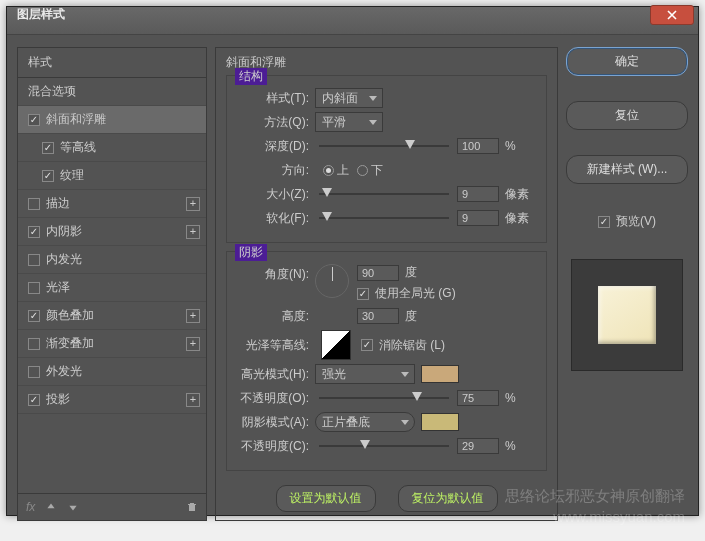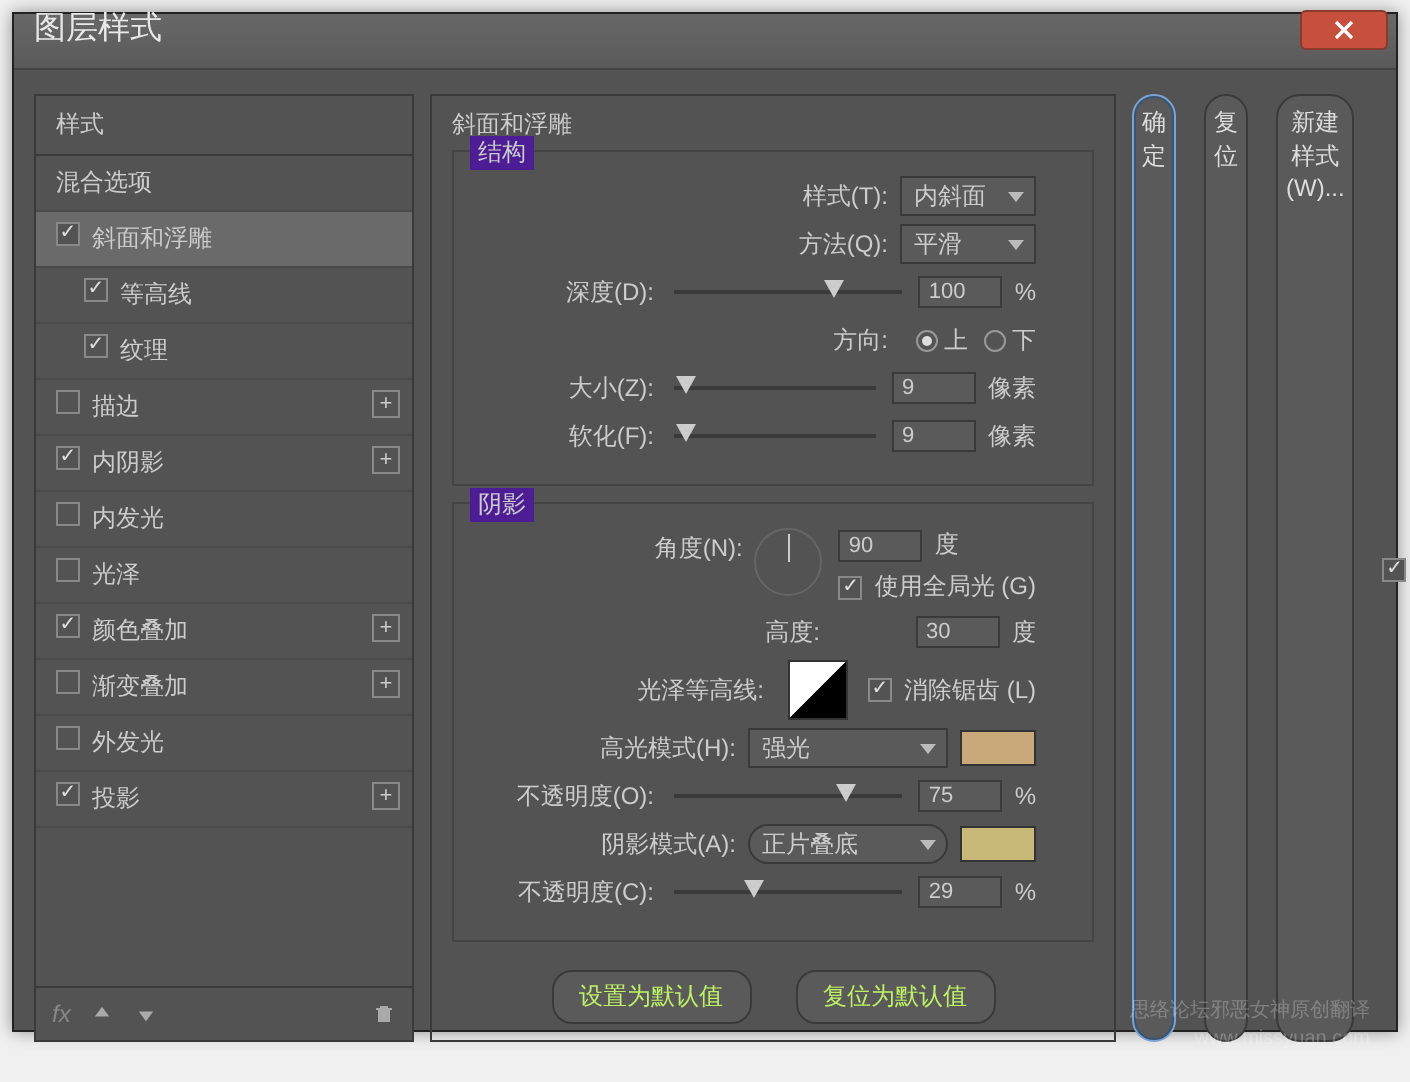--- a/index.html
+++ b/index.html
@@ -1,62 +1,62 @@
 <!DOCTYPE html>
 <html><head>
 <meta charset="utf-8">
 <style>
 * { margin: 0; padding: 0; box-sizing: border-box; font-family: "Microsoft YaHei", sans-serif; }
 body { background: #f0f0f0; width: 705px; height: 541px; overflow: hidden; }
 .window { width: 693px; height: 510px; margin: 6px; background: #535353; border: 1px solid #222; box-shadow: 0 0 8px rgba(0,0,0,0.4); display: flex; flex-direction: column; }
-.titlebar { height: 28px; background: linear-gradient(#686868, #5a5a5a); display: flex; align-items: center; padding: 0 4px 12px 10px; color: #e8e8e8; font-size: 16px; border-bottom: 1px solid #444; }
+.titlebar { height: 28px; background: linear-gradient(#686868, #5a5a5a); display: flex; align-items: center; padding: 0 4px 12px 10px; color: #e8e8e8; font-size: 12px; border-bottom: 1px solid #444; font-weight: bold; }
 .titlebar .title { flex: 1; }
 .close-btn { width: 44px; height: 20px; background: #c74f3e; border: 1px solid #8a3a2d; border-radius: 3px; display: flex; align-items: center; justify-content: center; color: #fff; font-size: 11px; cursor: pointer; }
 .close-btn svg { width: 10px; height: 10px; }
 .body { flex: 1; display: flex; padding: 12px 10px 10px 10px; gap: 8px; color: #ccc; font-size: 12px; }
 .left-panel { width: 190px; display: flex; flex-direction: column; border: 1px solid #3a3a3a; background: #535353; }
 .lp-header { padding: 6px 10px; border-bottom: 1px solid #3a3a3a; font-size: 12px; }
-.lp-item { display: flex; align-items: flex-start; padding: 5px 6px; border-bottom: 1px solid #4a4a4a; cursor: pointer; position: relative; }
+.lp-item { display: flex; align-items: center; padding: 5px 6px; border-bottom: 1px solid #4a4a4a; cursor: pointer; position: relative; }
 .lp-item.main { padding-left: 10px; }
 .lp-item.sub { padding-left: 24px; }
 .lp-item.selected { background: #6a6a6a; }
 .lp-item .plus { position: absolute; right: 6px; width: 14px; height: 14px; border: 1px solid #888; display: flex; align-items: center; justify-content: center; font-size: 11px; line-height: 1; }
 .cb { width: 12px; height: 12px; border: 1px solid #888; margin-right: 6px; display: inline-flex; align-items: center; justify-content: center; background: #535353; flex-shrink: 0; }
 .cb.checked::after { content: "✓"; font-size: 10px; color: #e0e0e0; line-height: 1; }
 .lp-spacer { flex: 1; }
 .lp-footer { display: flex; align-items: center; padding: 6px 8px; border-top: 1px solid #3a3a3a; color: #888; gap: 10px; }
 .lp-footer .trash { margin-left: auto; }
 .center-panel { flex: 1; border: 1px solid #3a3a3a; padding: 6px 10px 8px 10px; display: flex; flex-direction: column; position: relative; }
 .cp-title { font-size: 12px; margin-bottom: 4px; }
 .fieldset { border: 1px solid #444; padding: 8px 10px 10px 10px; margin-bottom: 8px; position: relative; }
 .fs-legend { position: absolute; top: -8px; left: 8px; background: #4c1d95; padding: 0 4px; font-size: 12px; }
-.row { display: flex; align-items: center; margin: 4px 18px; font-size: 12px; min-height: 20px; justify-content: flex-end; }
+.row { display: flex; align-items: center; margin: 4px 0; font-size: 12px; min-height: 20px; }
 .row .lbl { width: 78px; text-align: right; padding-right: 6px; }
 .select { height: 20px; background: #5a5a5a; border: 1px solid #3a3a3a; padding: 0 18px 0 6px; position: relative; color: #ccc; font-size: 12px; display: inline-flex; align-items: center; min-width: 68px; }
 .select::after { content: ""; position: absolute; right: 5px; top: 7px; border-left: 4px solid transparent; border-right: 4px solid transparent; border-top: 5px solid #bbb; }
 .slider { height: 14px; position: relative; flex: 1; margin: 0 8px 0 4px; max-width: 130px; }
 .slider .track { position: absolute; top: 6px; left: 0; right: 0; height: 2px; background: #3a3a3a; }
 .slider .thumb { position: absolute; top: 1px; width: 0; height: 0; border-left: 5px solid transparent; border-right: 5px solid transparent; border-top: 9px solid #ccc; transform: translateX(-5px); }
 .numbox { width: 42px; height: 16px; background: #5a5a5a; border: 1px solid #3a3a3a; color: #ccc; font-size: 11px; padding: 0 4px; display: inline-flex; align-items: center; }
 .unit { margin-left: 6px; font-size: 12px; }
 .radio { width: 11px; height: 11px; border: 1px solid #999; border-radius: 50%; display: inline-flex; align-items: center; justify-content: center; margin: 0 3px 0 8px; }
 .radio.checked::after { content: ""; width: 5px; height: 5px; background: #ddd; border-radius: 50%; }
 .angle-dial { width: 34px; height: 34px; border: 1px solid #666; border-radius: 50%; position: relative; margin-right: 8px; }
 .angle-dial::after { content: ""; position: absolute; left: 50%; top: 50%; width: 14px; height: 1px; background: #ccc; transform-origin: 0 0; transform: rotate(-90deg); }
 .gloss-swatch { width: 30px; height: 30px; background: linear-gradient(135deg, #fff 0%, #fff 49%, #000 50%, #000 100%); border: 1px solid #333; margin: 0 6px; }
 .color-swatch { width: 38px; height: 18px; border: 1px solid #333; margin-left: 6px; }
 .bottom-buttons { display: flex; gap: 22px; margin-top: auto; justify-content: center; padding-top: 6px; }
 .btn { background: #5a5a5a; border: 1px solid #3a3a3a; color: #bef264; padding: 4px 12px; font-size: 12px; cursor: pointer; border-radius: 10px; min-width: 100px; text-align: center; }
-.right-panel { width: 122px; display: flex; flex-direction: row; align-items: stretch; gap: 14px; }
+.right-panel { width: 122px; display: flex; flex-direction: column; align-items: stretch; gap: 25px; }
 .rbtn { background: #5a5a5a; border: 1px solid #3a3a3a; color: #ddd; padding: 5px 4px; font-size: 12px; cursor: pointer; border-radius: 12px; text-align: center; }
 .rbtn.primary { border: 1px solid #7aa3d0; box-shadow: 0 0 0 1px #33557a inset; }
 .preview-check { display: flex; align-items: center; justify-content: center; margin: 4px 0 2px 0; }
 .preview-box { width: 112px; height: 112px; background: #3b3b3b; border: 1px solid #2a2a2a; margin: 2px auto 0 auto; display: flex; align-items: center; justify-content: center; }
 .preview-sample { width: 58px; height: 58px; background: linear-gradient(145deg, #f8f2d8, #efe4b8); box-shadow: inset -2px -2px 4px rgba(0,0,0,0.3), inset 2px 2px 4px rgba(255,255,255,0.6); }
-.watermark { position: absolute; right: 20px; bottom: 14px; color: rgba(255,255,255,0.25); font-size: 10px; text-align: right; line-height: 1.4; pointer-events: none; }
+.watermark { position: absolute; right: 20px; bottom: 14px; color: rgba(255,255,255,0.25); font-size: 15px; text-align: right; line-height: 1.4; pointer-events: none; }
 .icon-svg { width: 12px; height: 12px; fill: #aaa; }
 </style>
 </head>
 <body>
 
 <div class="window">
   <div class="titlebar">
     <span class="title">图层样式</span>
     <div class="close-btn">
       <svg viewBox="0 0 10 10">

